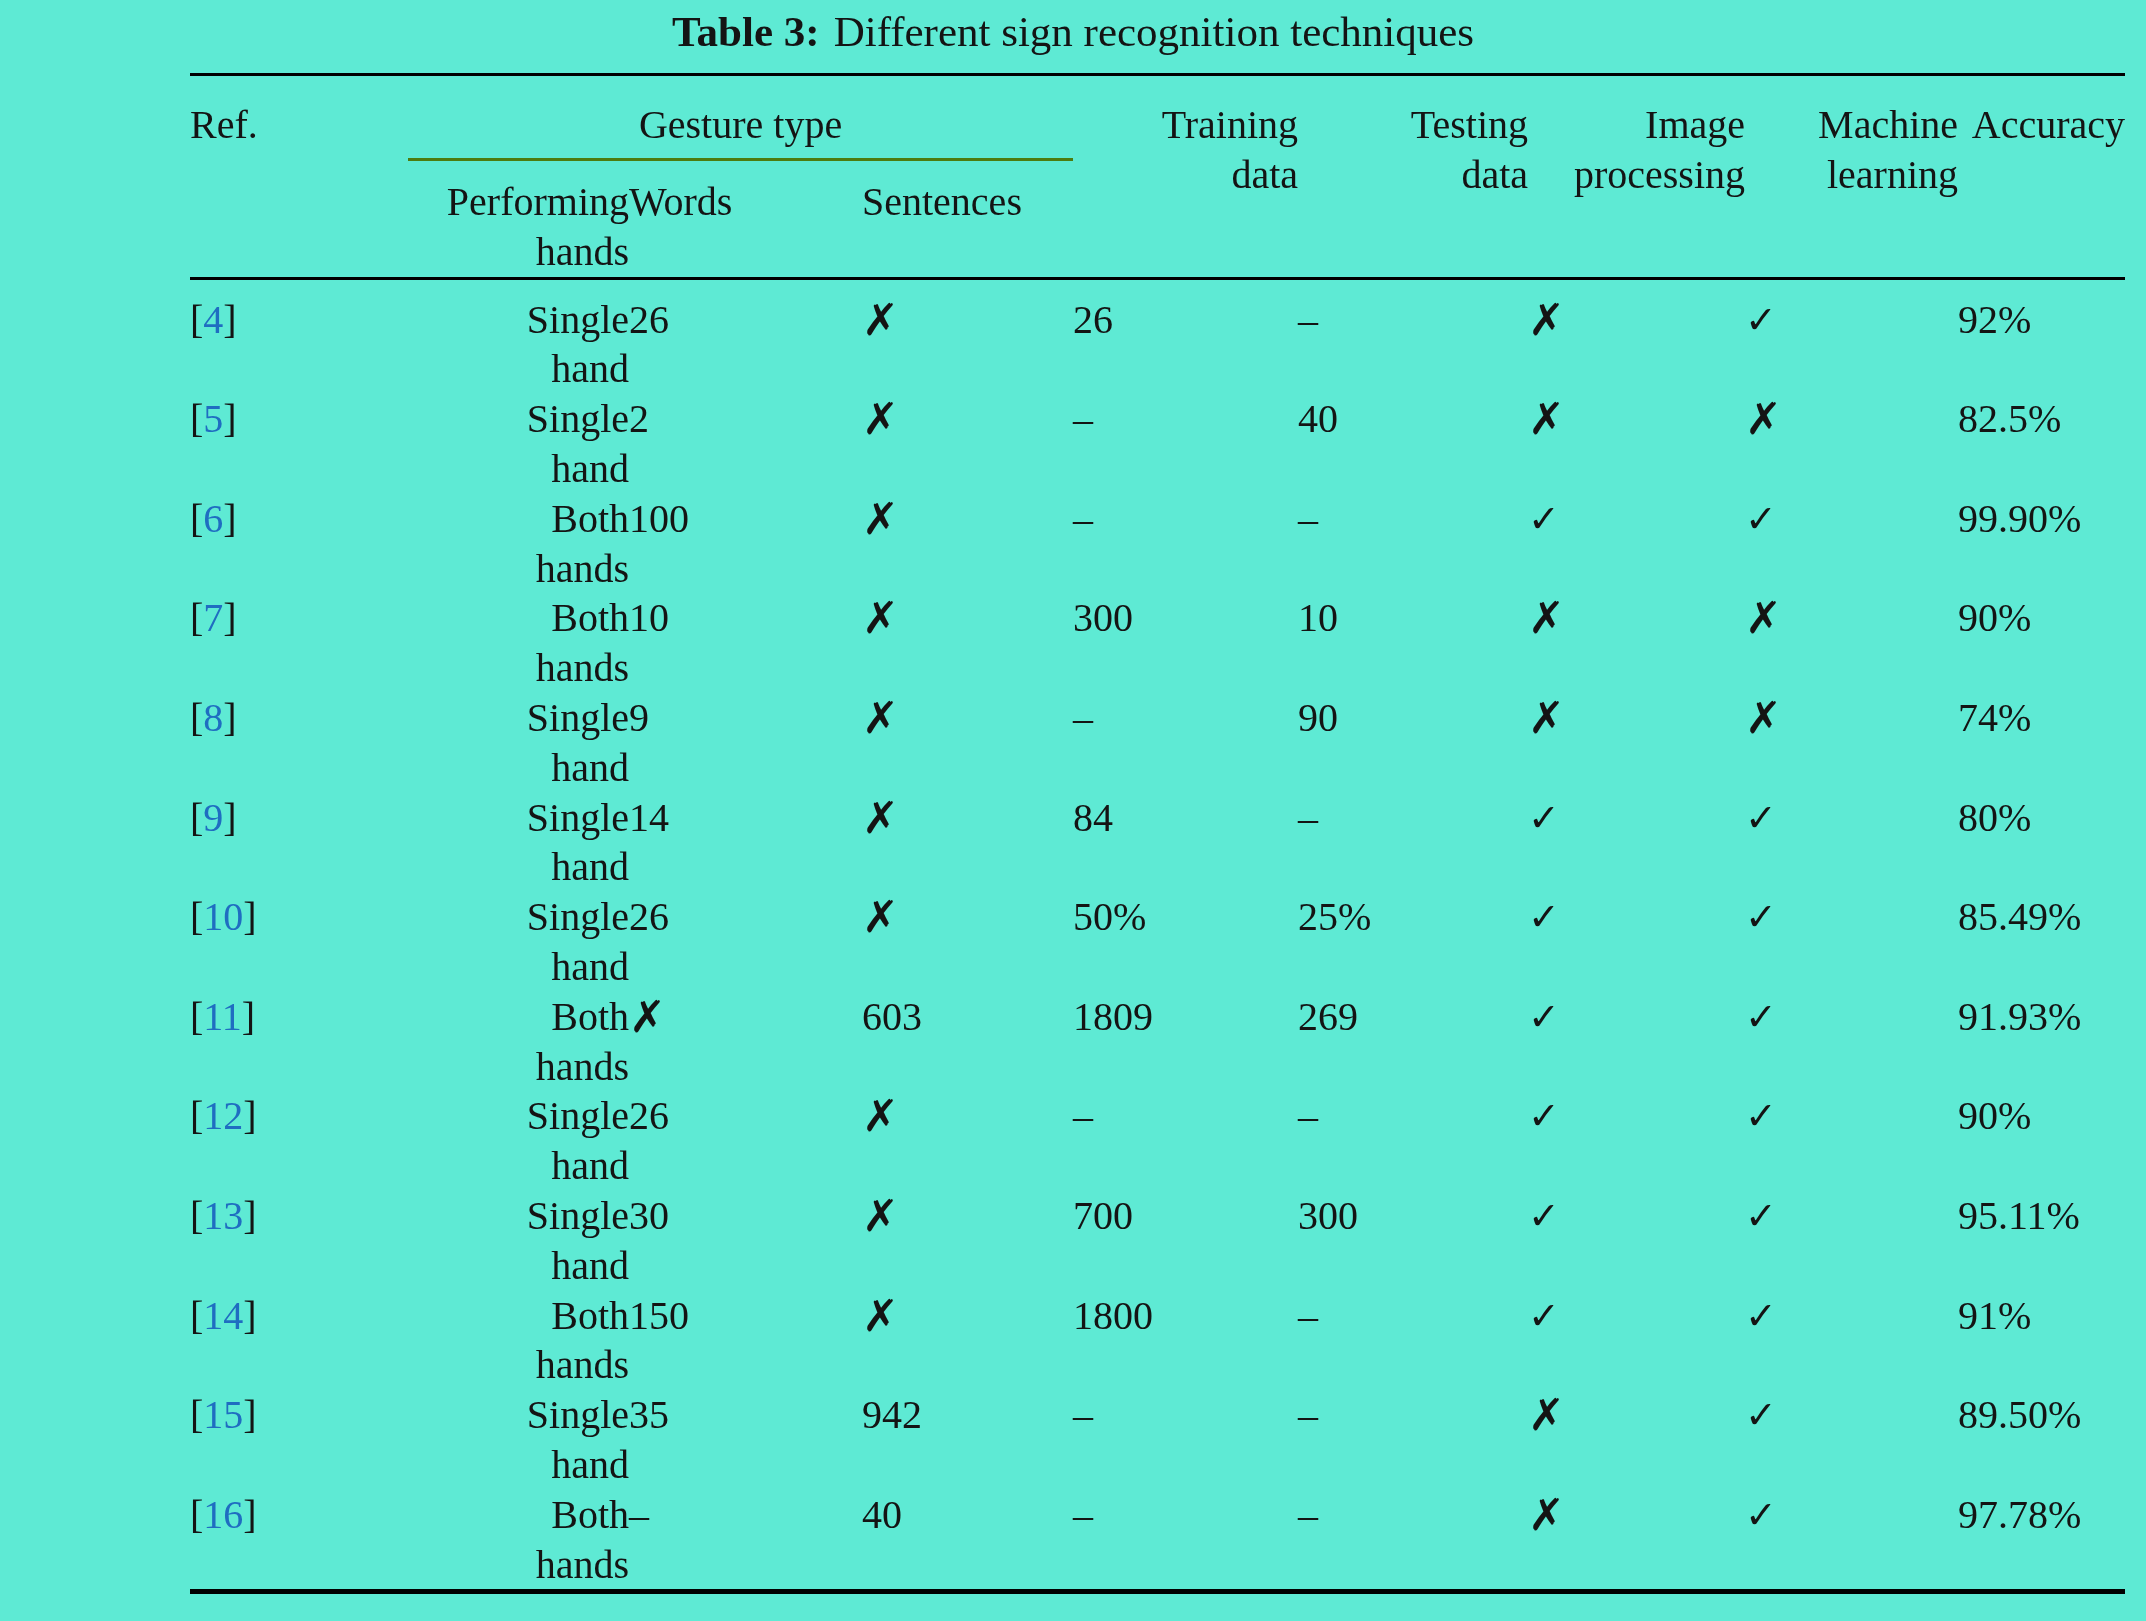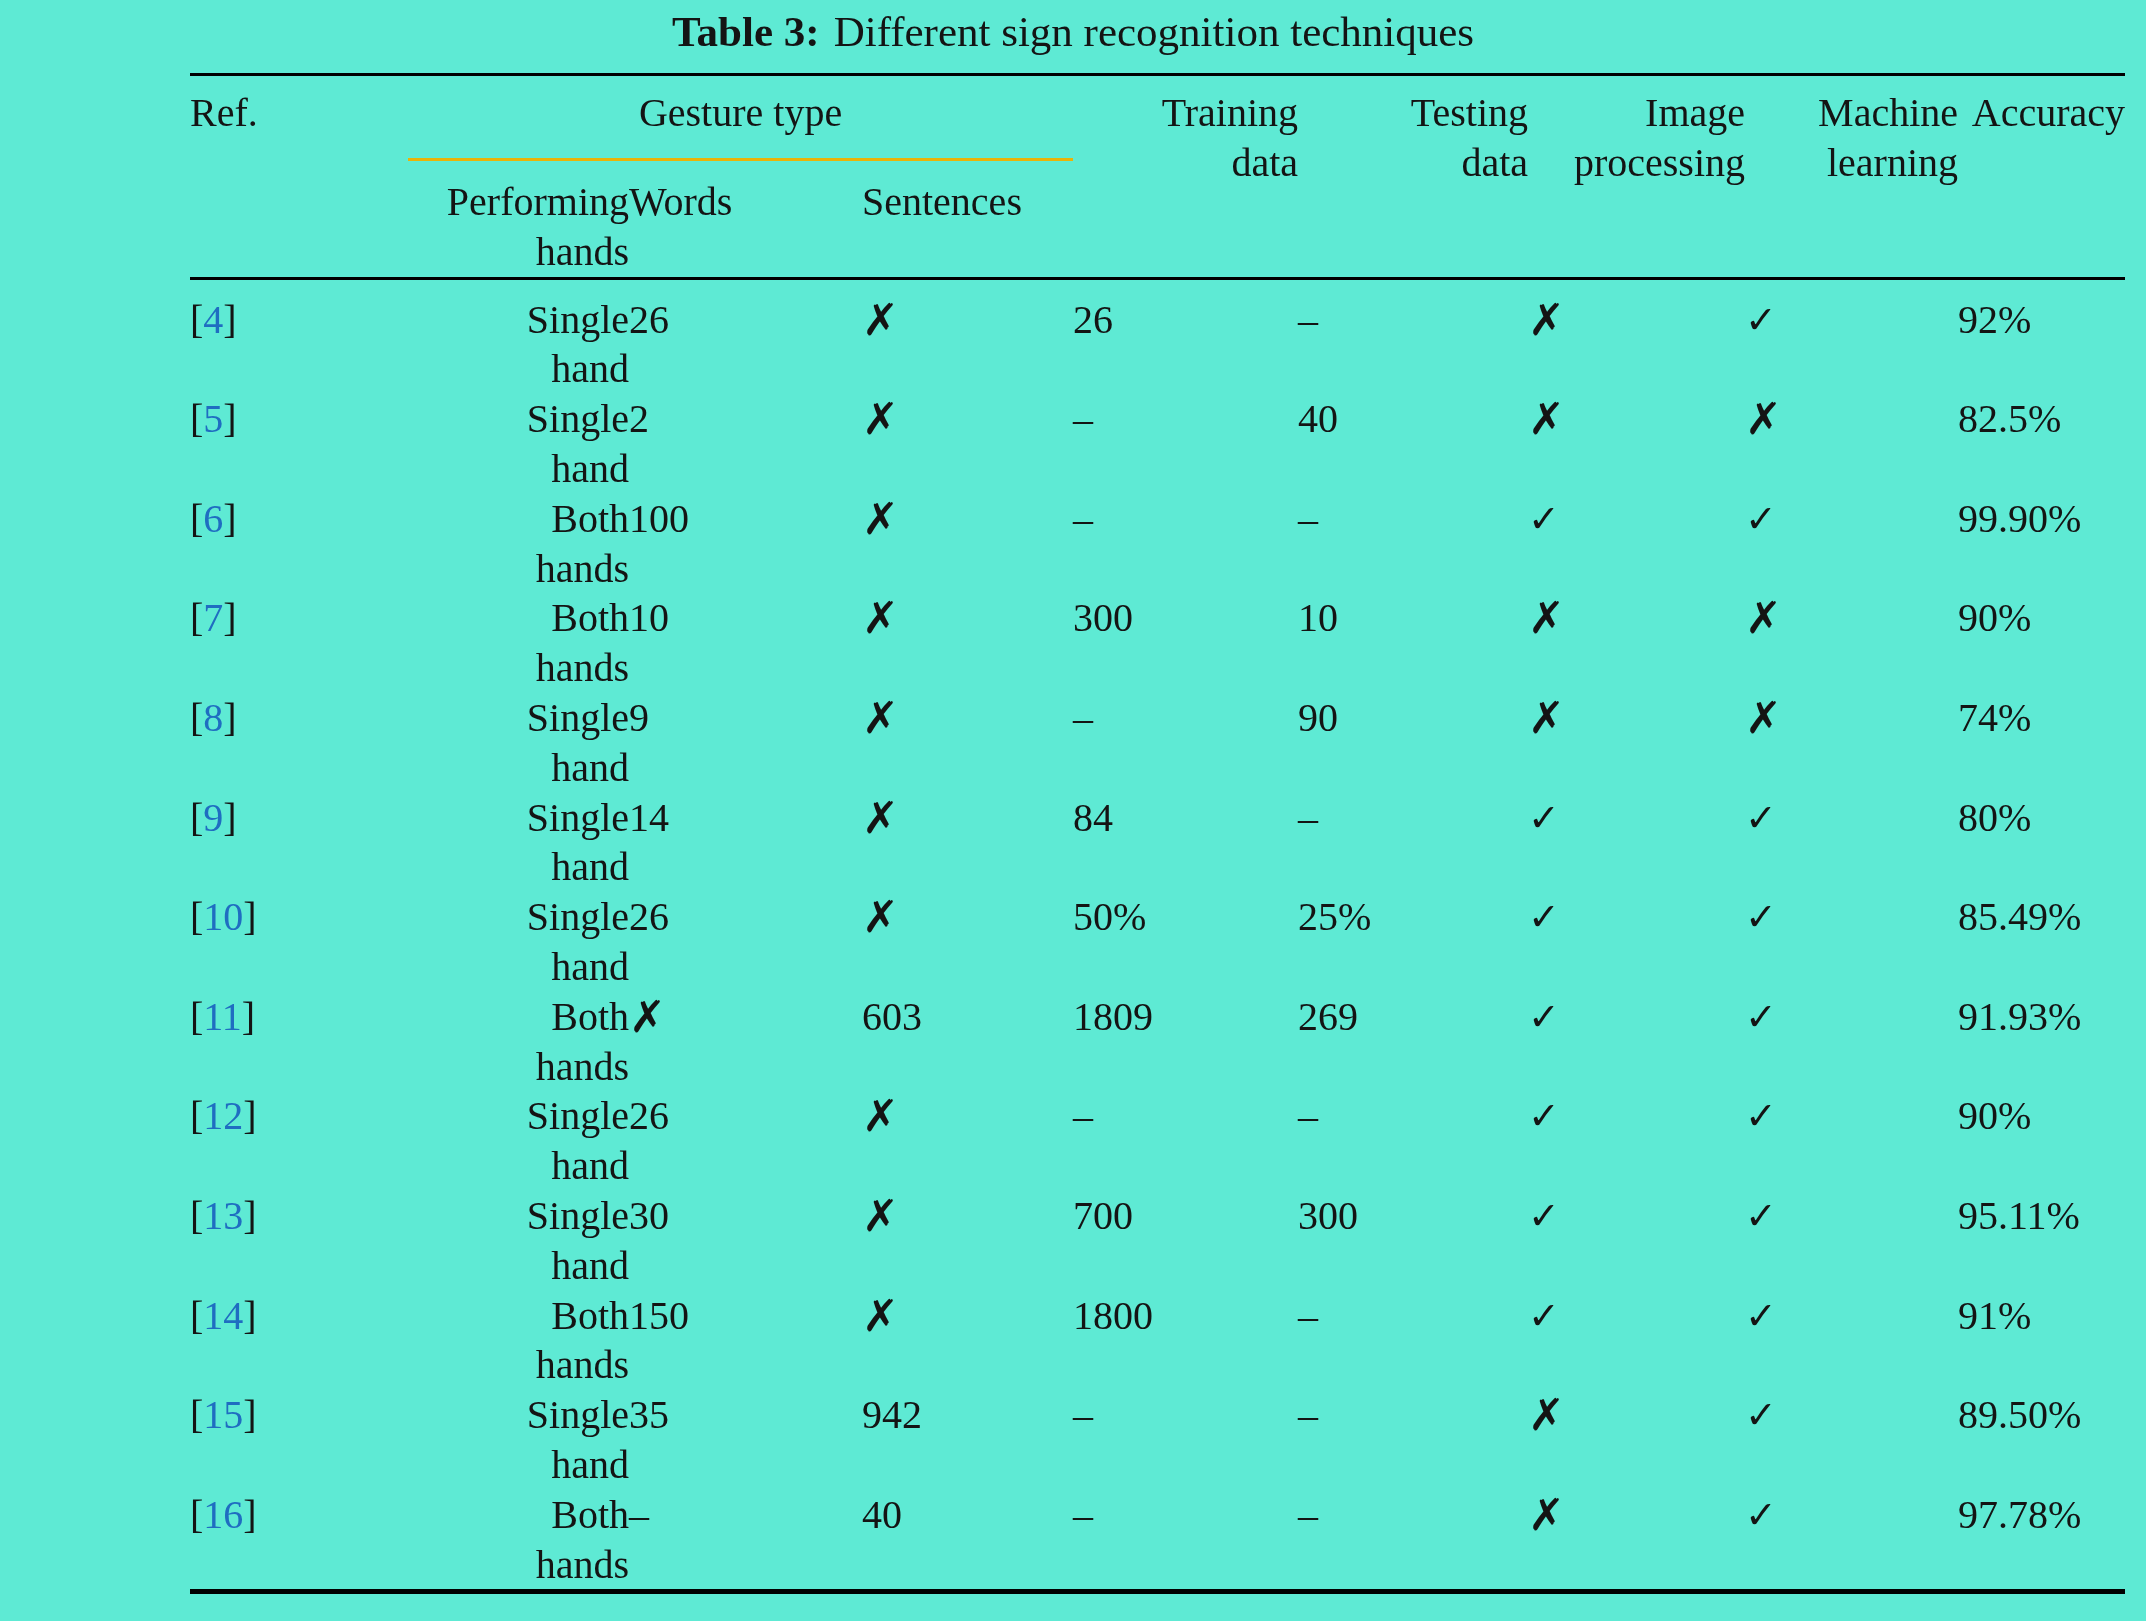--- a/index.html
+++ b/index.html
@@ -19,23 +19,23 @@
   table.sign{
     position:absolute;left:190px;top:73px;width:1935px;
     border-collapse:collapse;table-layout:fixed;
     border-top:3px solid #000;
     border-bottom:5px solid #000;
     font-size:40px;
   }
   th,td{padding:0;margin:0;font-weight:normal;text-align:left;vertical-align:top;line-height:49.8px;}
   thead tr.h1{height:85px;}
   thead tr.h2{height:114px;}
-  thead tr.h1 th{padding-top:12px;}
+  thead tr.h1 th{padding-top:24px;}
   thead tr.h2 th{padding-top:16px;}
-  th.gesture-h{text-align:center;border-bottom:3px solid #eab308;}
+  th.gesture-h{text-align:center;border-bottom:3px solid #4d7c0f;}
   th.center-h{text-align:right;}
   .pre{white-space:pre-line;text-align:right;}
   tbody tr td{border:none;}
   tbody tr:first-child td{padding-top:15px;border-top:3px solid #000;}
   tbody td{height:99.6px;}
   .ref-num{color:#1f6dc1;}
   .check{font-family:"DejaVu Sans",sans-serif;font-size:38px;line-height:49.8px;}
   .cross{font-family:"DejaVu Sans",sans-serif;font-size:44px;line-height:49.8px;font-weight:bold;}
 </style>
 </head>

